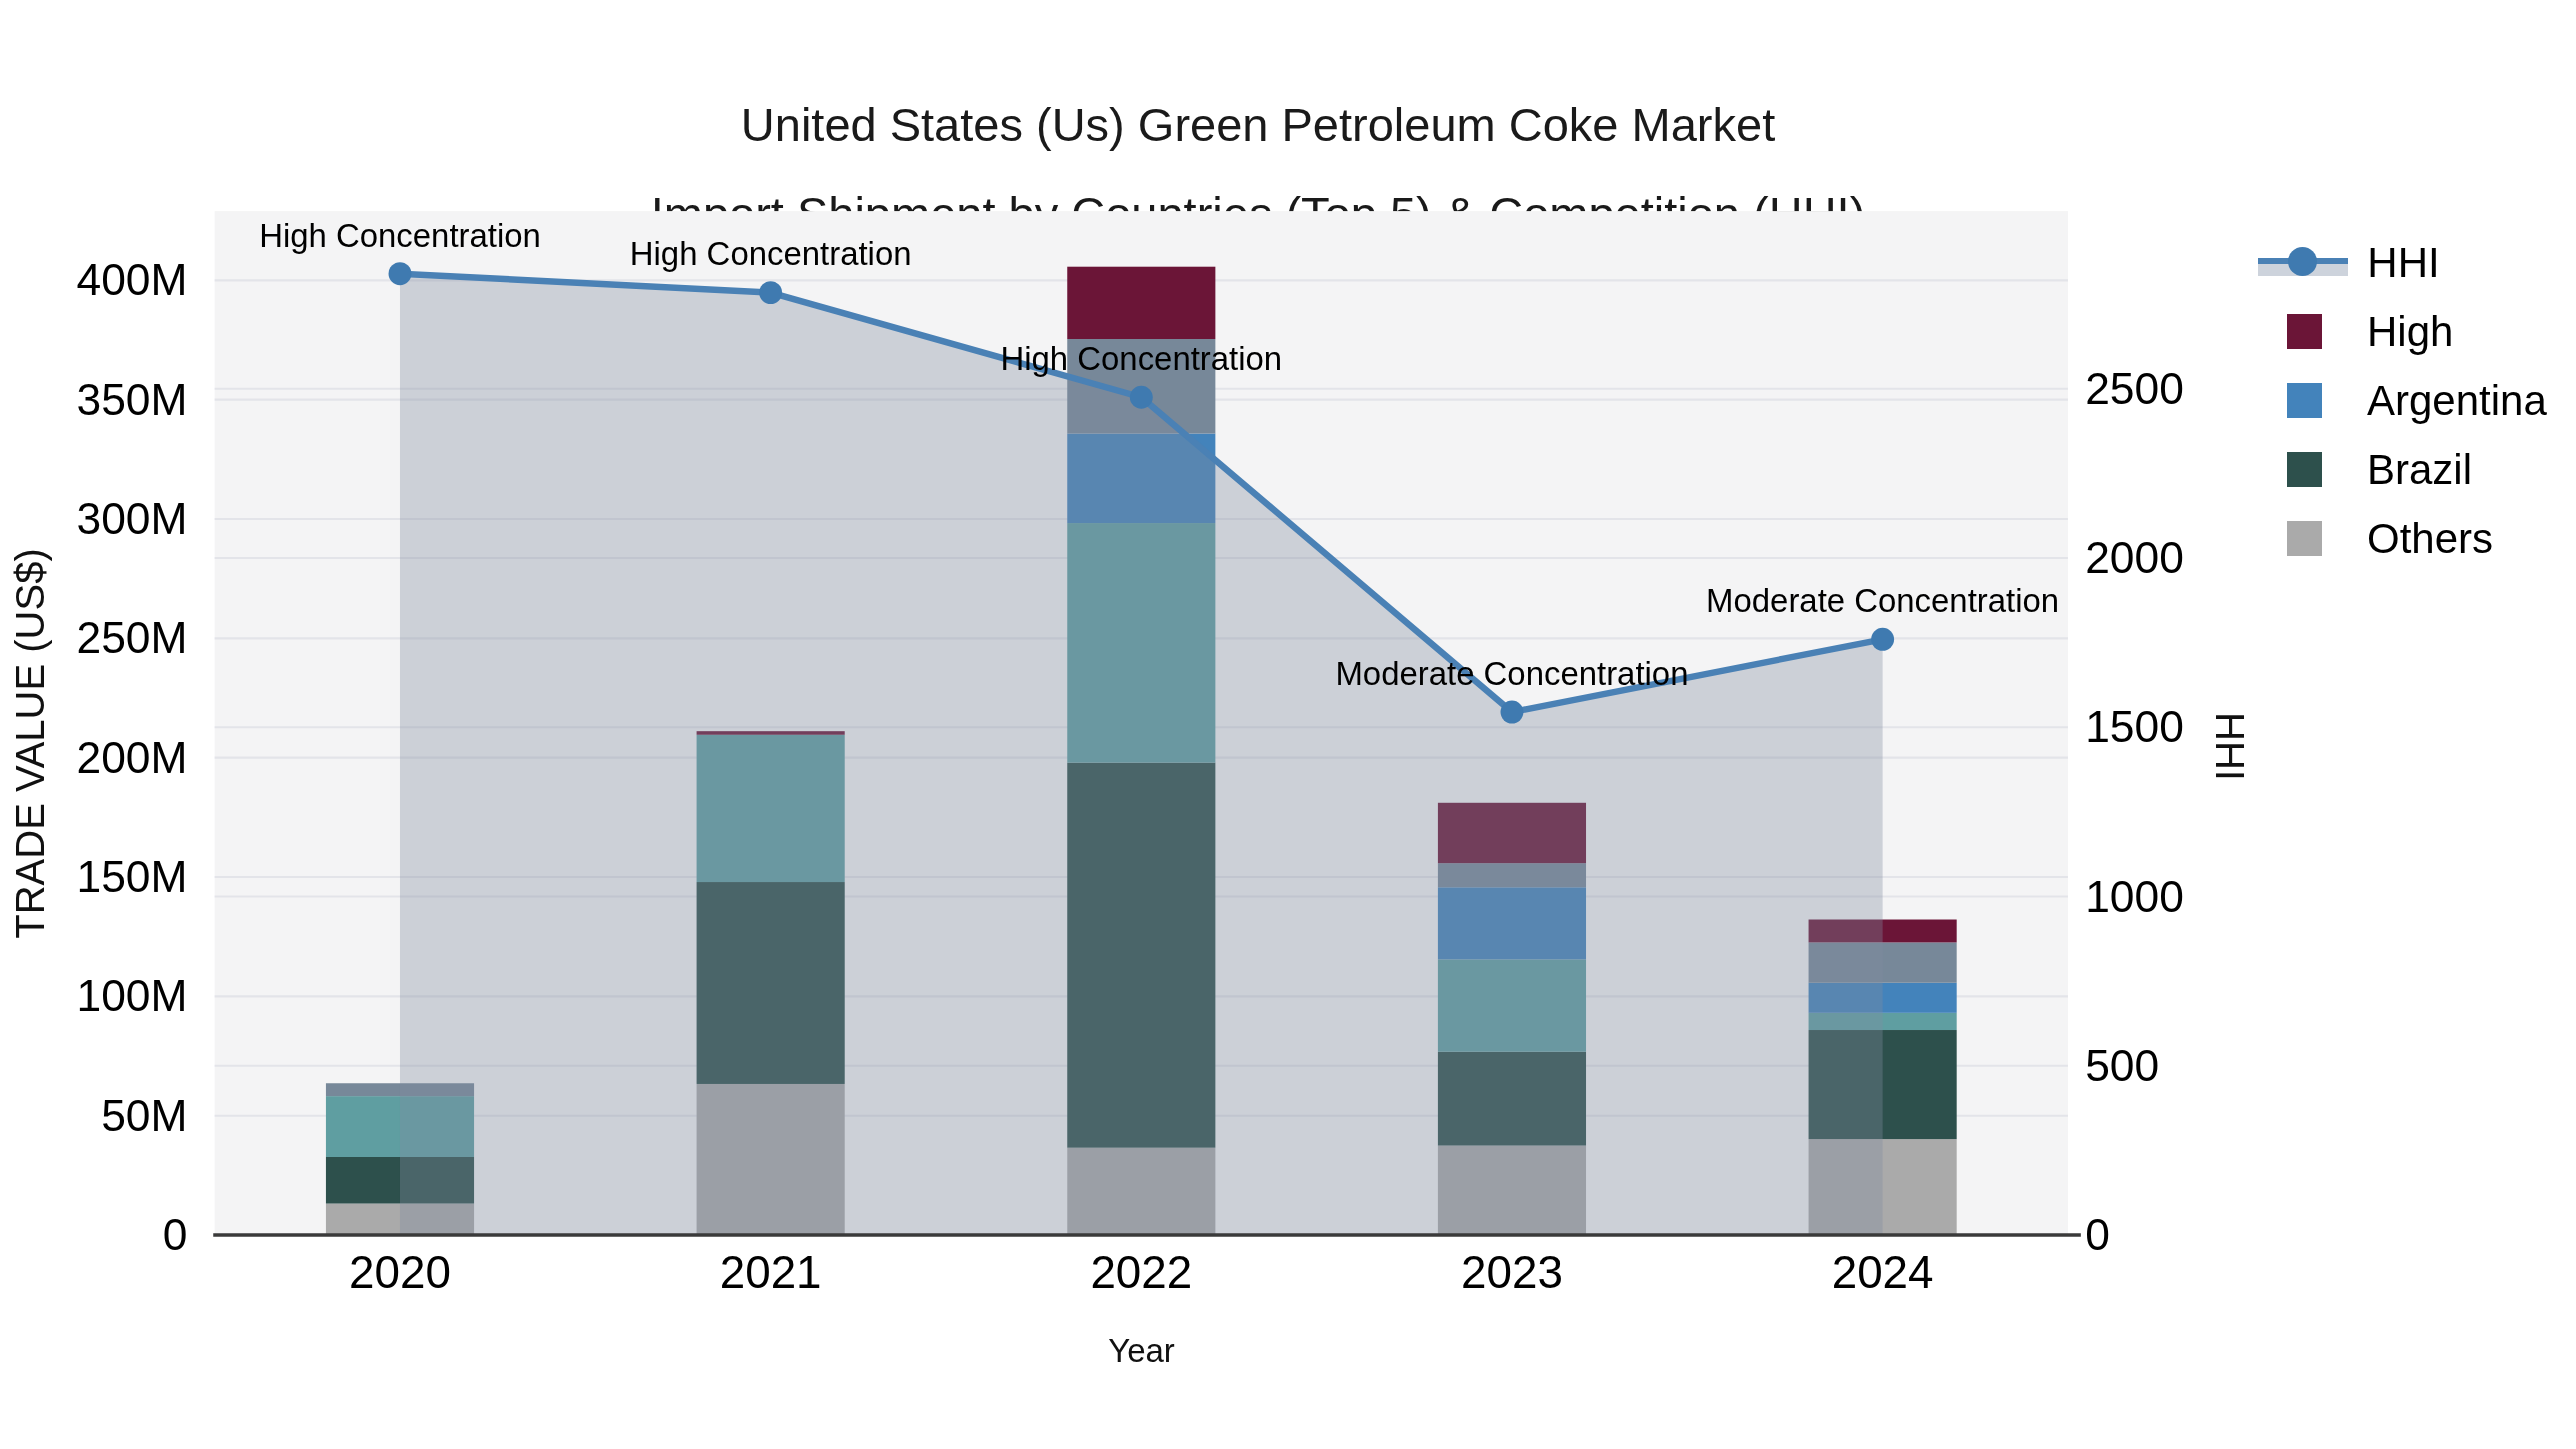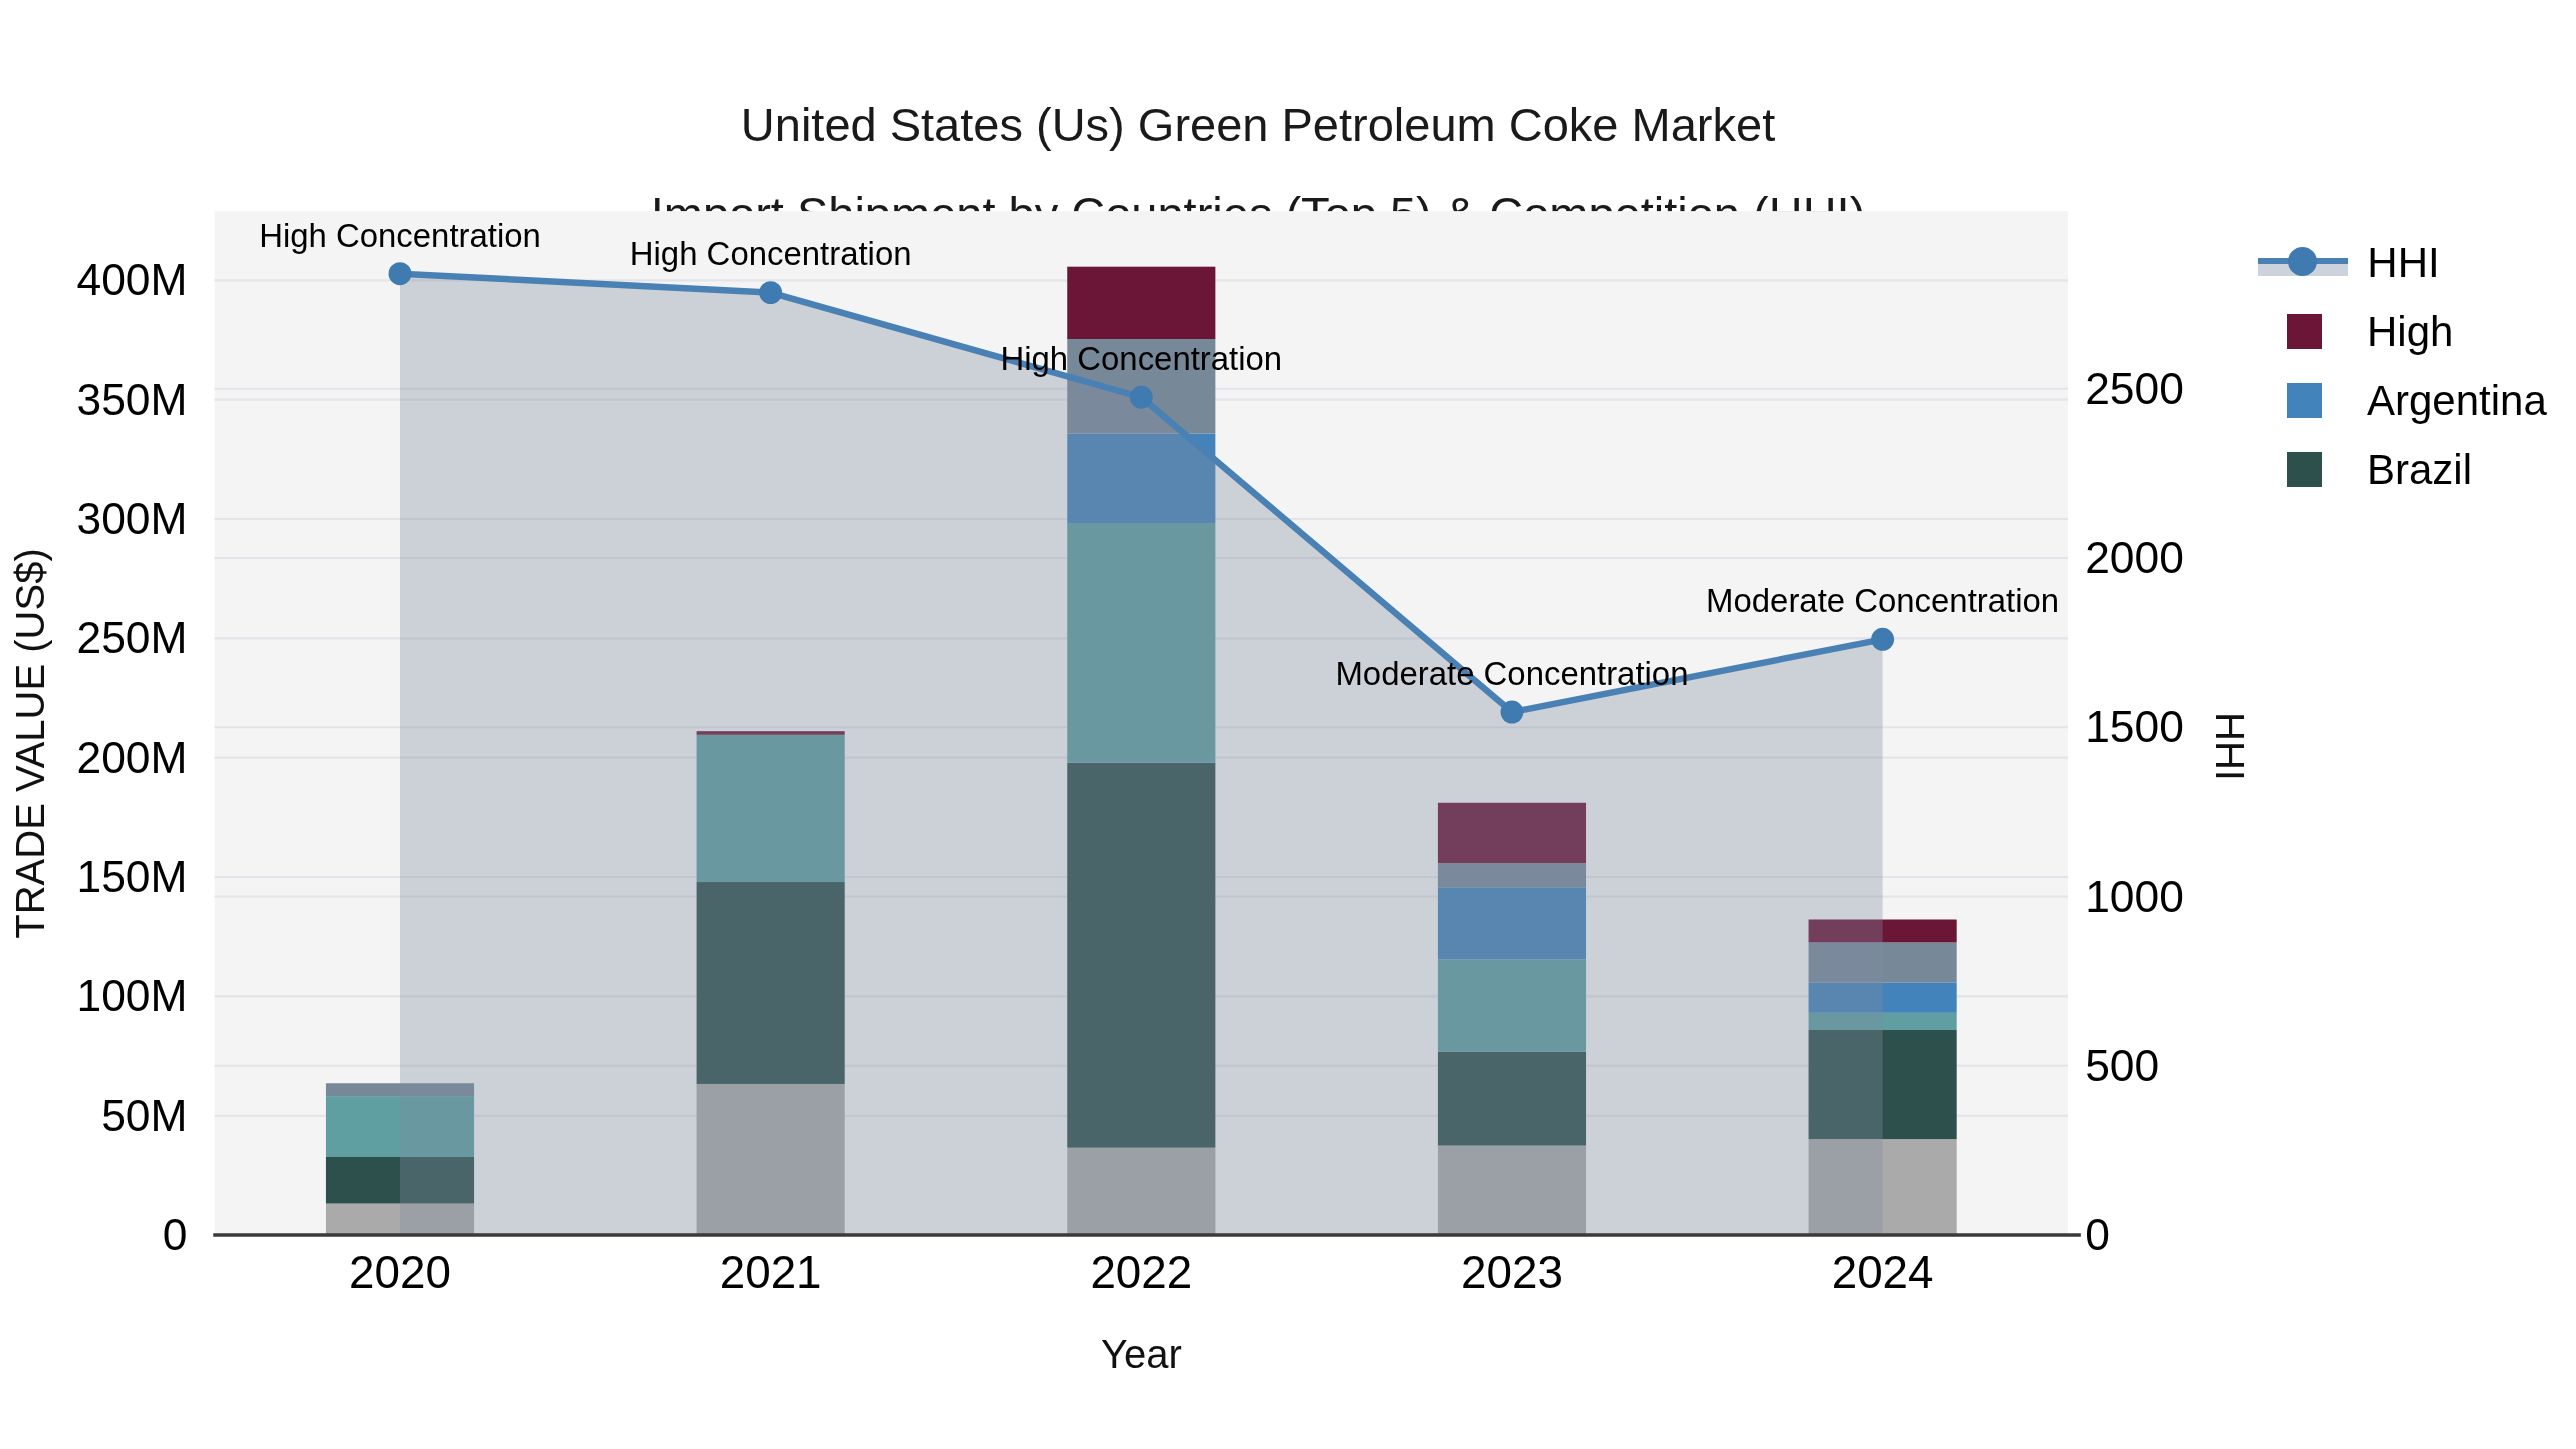--- a/index.html
+++ b/index.html
@@ -7,21 +7,21 @@
        font-family:"Liberation Sans", sans-serif;color:#111;}
   .abs{position:absolute;}
   #chart-title{left:0;width:2516px;top:80px;text-align:center;
                font-size:47px;line-height:89px;color:#1a1a1a;}
   #svg-root{left:0;top:0;}
   .axis-title{font-size:40px;color:#111;white-space:nowrap;}
   #y-left-title{left:-170px;top:721px;width:401px;text-align:center;
                 transform:rotate(-90deg);}
   #y-right-title{left:2129px;top:724px;width:200px;text-align:center;
                  transform:rotate(90deg);}
-  #x-title{left:0;width:2283px;top:1332px;text-align:center;font-size:40px;}
+  #x-title{left:0;width:2283px;top:1332px;text-align:center;font-size:33px;}
   #legend{left:2258px;top:228px;}
   .legend-row{display:flex;align-items:center;height:69px;}
   .legend-swatch{width:35px;height:35px;margin-left:29px;margin-right:45px;flex:none;}
   .legend-line-glyph{width:90px;height:35px;position:relative;margin-right:19.3px;flex:none;}
   .legend-line-glyph .band{position:absolute;left:0;top:15.7px;width:90px;height:15.7px;}
   .legend-line-glyph .line{position:absolute;left:0;top:13px;width:90px;height:6.4px;}
   .legend-line-glyph .dot{position:absolute;left:30px;top:2.1px;width:29px;height:29px;border-radius:50%;}
   .legend-label{font-size:42px;color:#000;white-space:nowrap;}
 </style>
 </head>
@@ -126,14 +126,18 @@
       <div class="legend-label">High</div>
     </div>
     <div class="legend-row">
       <div class="legend-swatch" style="background: rgb(67, 131, 187);"></div>
       <div class="legend-label">Argentina</div>
     </div>
     <div class="legend-row">
       <div class="legend-swatch" style="background: rgb(45, 80, 76);"></div>
       <div class="legend-label">Brazil</div>
     </div>
+    <div class="legend-row">
+      <div class="legend-swatch" style="background: rgb(170, 170, 170);"></div>
+      <div class="legend-label">Others</div>
+    </div>
   </div>
 
 
 </body></html>

